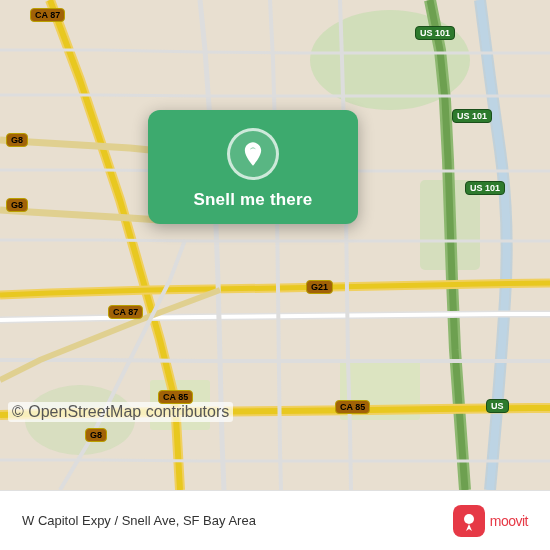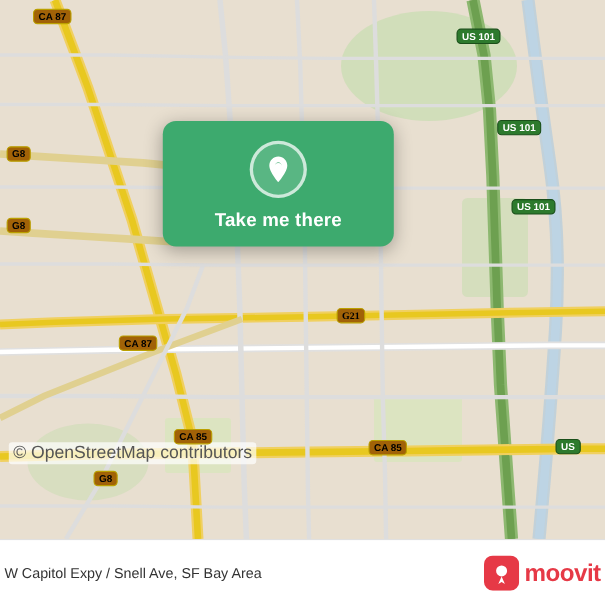--- a/index.html
+++ b/index.html
@@ -63,21 +63,21 @@
       letter-spacing: 0.2px;
     }
 
     .bottom-bar {
       width: 550px;
       height: 60px;
       background: #fff;
       display: flex;
       align-items: center;
       justify-content: space-between;
-      padding: 0 4px;
+      padding: 0 22px;
       border-top: 1px solid #e0e0e0;
     }
 
     .bottom-bar-text {
       font-size: 13px;
       color: #333;
       font-weight: 500;
     }
 
     .moovit-logo {
@@ -85,22 +85,22 @@
       align-items: center;
       gap: 5px;
     }
 
     .moovit-icon {
       width: 32px;
       height: 32px;
     }
 
     .moovit-text {
-      font-size: 22px;
-      font-weight: 700;
+      font-size: 14px;
+      font-weight: 400;
       color: #e63946;
       letter-spacing: -0.5px;
     }
 
     .copyright-text {
       position: absolute;
       bottom: 68px;
       left: 8px;
       font-size: 16px;
       color: #555;
@@ -187,34 +187,34 @@
     <path d="M60 490 L90 440 L110 400 L130 360 L150 320 L170 280 L185 240" stroke="#ddd" stroke-width="4" fill="none"></path>
   </svg>
 
   <div class="shield shield-yellow" style="top:8px;left:30px;">CA 87</div>
   <div class="shield shield-green" style="top:15px;left:415px;">US 101</div>
   <div class="shield shield-green" style="top:98px;left:452px;">US 101</div>
   <div class="shield shield-green" style="top:170px;left:465px;">US 101</div>
   <div class="shield shield-yellow" style="top:133px;left:6px;">G8</div>
   <div class="shield shield-yellow" style="top:198px;left:6px;">G8</div>
   <div class="shield shield-yellow" style="top:305px;left:108px;">CA 87</div>
-  <div class="shield shield-yellow" style="top:280px;left:306px;font-family:Liberation Serif, serif;">G21</div>
+  <div class="shield shield-yellow" style="top:280px;left:306px;">G21</div>
   <div class="shield shield-yellow" style="top:390px;left:158px;">CA 85</div>
   <div class="shield shield-yellow" style="top:400px;left:335px;">CA 85</div>
   <div class="shield shield-yellow" style="top:428px;left:85px;">G8</div>
-  <div class="shield shield-green" style="top:388px;left:505px;">US</div>
+  <div class="shield shield-green" style="top:388px;left:486px;">US</div>
 
   <div class="popup-card">
     <div class="popup-icon">
       <svg width="28" height="28" viewBox="0 0 24 24" fill="none" xmlns="http://www.w3.org/2000/svg">
         <circle cx="12" cy="10" r="3" fill="white"></circle>
         <path d="M12 2C8.13 2 5 5.13 5 9c0 5.25 7 13 7 13s7-7.75 7-13c0-3.87-3.13-7-7-7zm0 9.5c-1.38 0-2.5-1.12-2.5-2.5s1.12-2.5 2.5-2.5 2.5 1.12 2.5 2.5-1.12 2.5-2.5 2.5z" fill="white"></path>
       </svg>
     </div>
-    <span class="popup-label">Take me there</span>
+    <span class="popup-label">Snell me there</span>
   </div>
 
   <div class="copyright-text">© OpenStreetMap contributors</div>
 </div>
 
 <div class="bottom-bar">
   <span class="bottom-bar-text">W Capitol Expy / Snell Ave, SF Bay Area</span>
   <div class="moovit-logo">
 
     <svg class="moovit-icon" viewBox="0 0 32 32" xmlns="http://www.w3.org/2000/svg">

